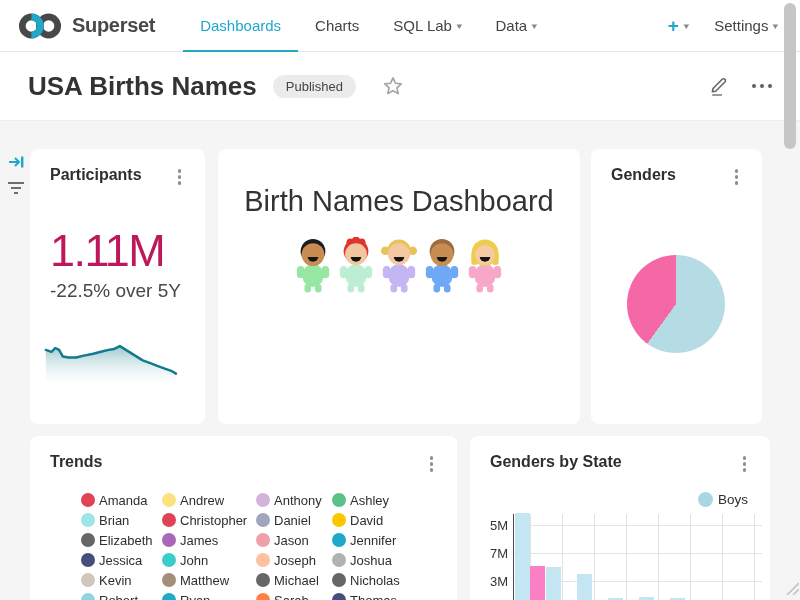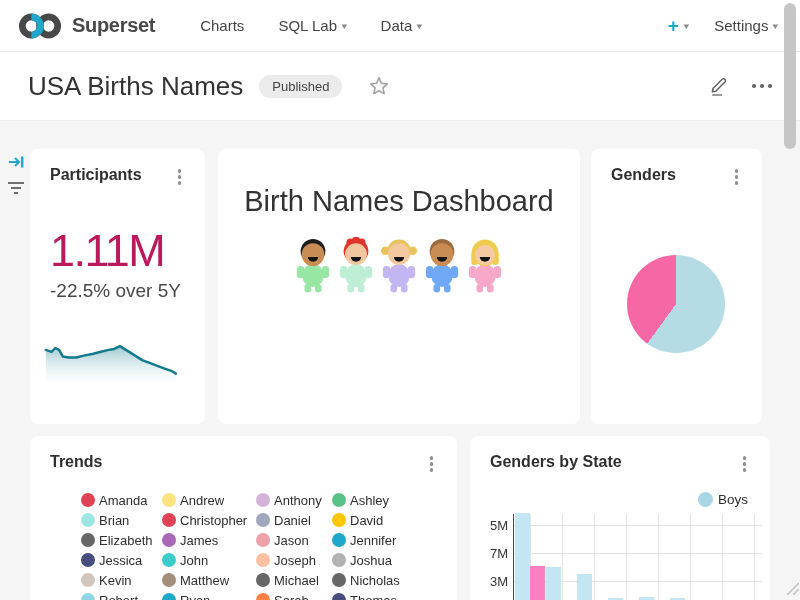--- a/index.html
+++ b/index.html
@@ -17,21 +17,21 @@
   .nav-item { display:flex; align-items:center; height:52px; padding:2px 17px 0 17px;
               font-size:15px; color:#444; cursor:pointer; border-bottom:2.5px solid transparent; }
   .nav-item.active { color:#20A7C9; border-bottom-color:#20A7C9; }
   .caret { font-size:9px; color:#8A8A8A; margin-left:5px; transform:scaleX(1.25); }
   .nav-right { margin-left:auto; display:flex; align-items:center; gap:26px; }
   .plus-btn { display:flex; align-items:center; cursor:pointer; }
   .plus-glyph { color:#20A7C9; font-size:19px; font-weight:700; line-height:1; }
   .settings-btn { display:flex; align-items:center; font-size:15px; color:#444; cursor:pointer; }
   
   .title-bar { height:68px; display:flex; align-items:center; padding:0 26px 0 28px; background:#fff; }
-  .dash-title { font-size:26px; font-weight:400; color:#333; }
+  .dash-title { font-size:26px; font-weight:700; color:#333; }
   .badge { margin-left:16px; background:#EBEBEB; border-radius:12px; padding:4px 13px;
            font-size:13px; color:#454545; }
   .star { margin-left:26px; cursor:pointer; display:flex; }
   .tb-right { margin-left:auto; display:flex; align-items:center; gap:20px; }
   .icon-btn { cursor:pointer; display:flex; }
   .h-dots { display:flex; gap:4px; padding:4px 2px; }
   .h-dots i { width:4px; height:4px; border-radius:50%; background:#5f5f5f; }
   
   .content { position:absolute; top:120px; left:0; width:800px; height:480px;
              background:#F5F5F5; border-top:1px solid #EDEDED; overflow:hidden; }
@@ -81,20 +81,23 @@
   <div class="navbar">
     <div class="brand">
       <svg width="44" height="30" viewBox="0 0 46 30">
         <circle cx="14" cy="15" r="9.5" fill="none" stroke="#484848" stroke-width="7"></circle>
         <circle cx="32" cy="15" r="9.5" fill="none" stroke="#484848" stroke-width="7"></circle>
         <path d="M 14 5.5 A 9.5 9.5 0 0 1 14 24.5" fill="none" stroke="#20A7C9" stroke-width="7"></path>
       </svg>
       <span class="brand-name">Superset</span>
     </div>
     <div class="nav-items">
+        <div class="nav-item active">
+          <span>Dashboards</span>
+        </div>
         <div class="nav-item">
           <span>Charts</span>
         </div>
         <div class="nav-item">
           <span>SQL Lab</span>
           <span class="caret">▾</span>
         </div>
         <div class="nav-item">
           <span>Data</span>
           <span class="caret">▾</span>

